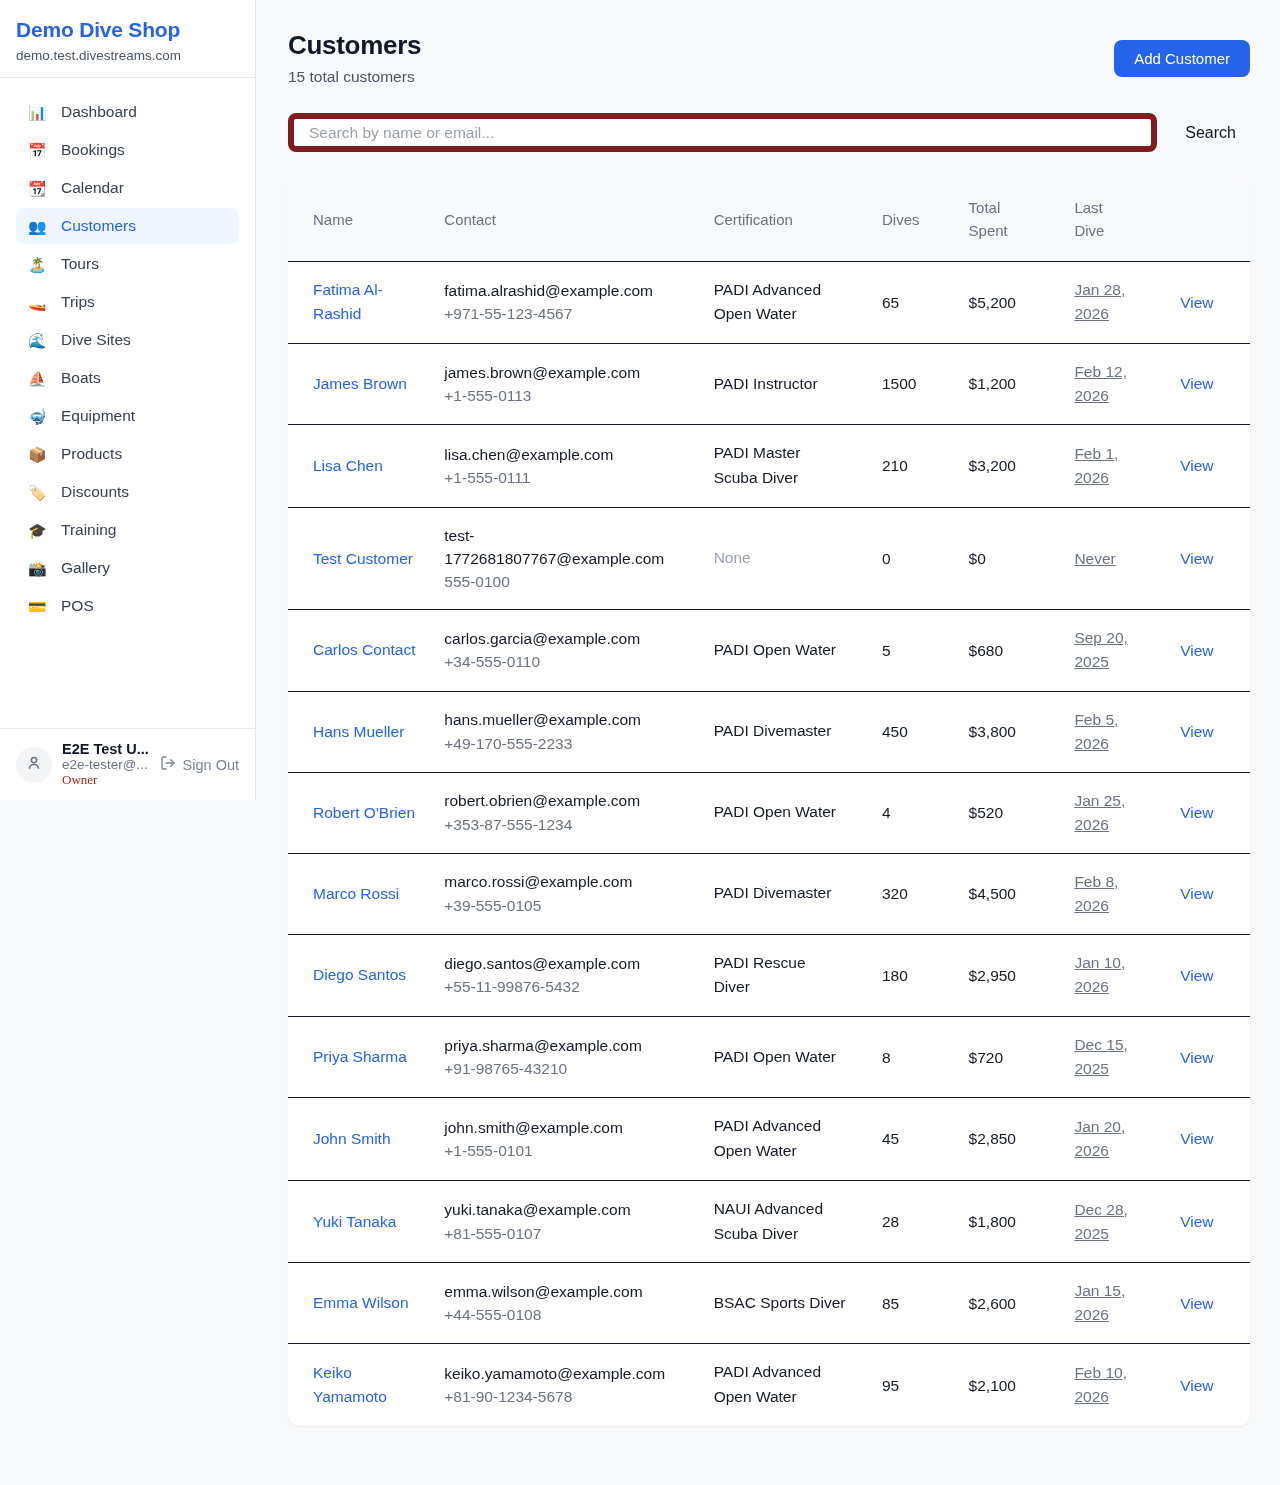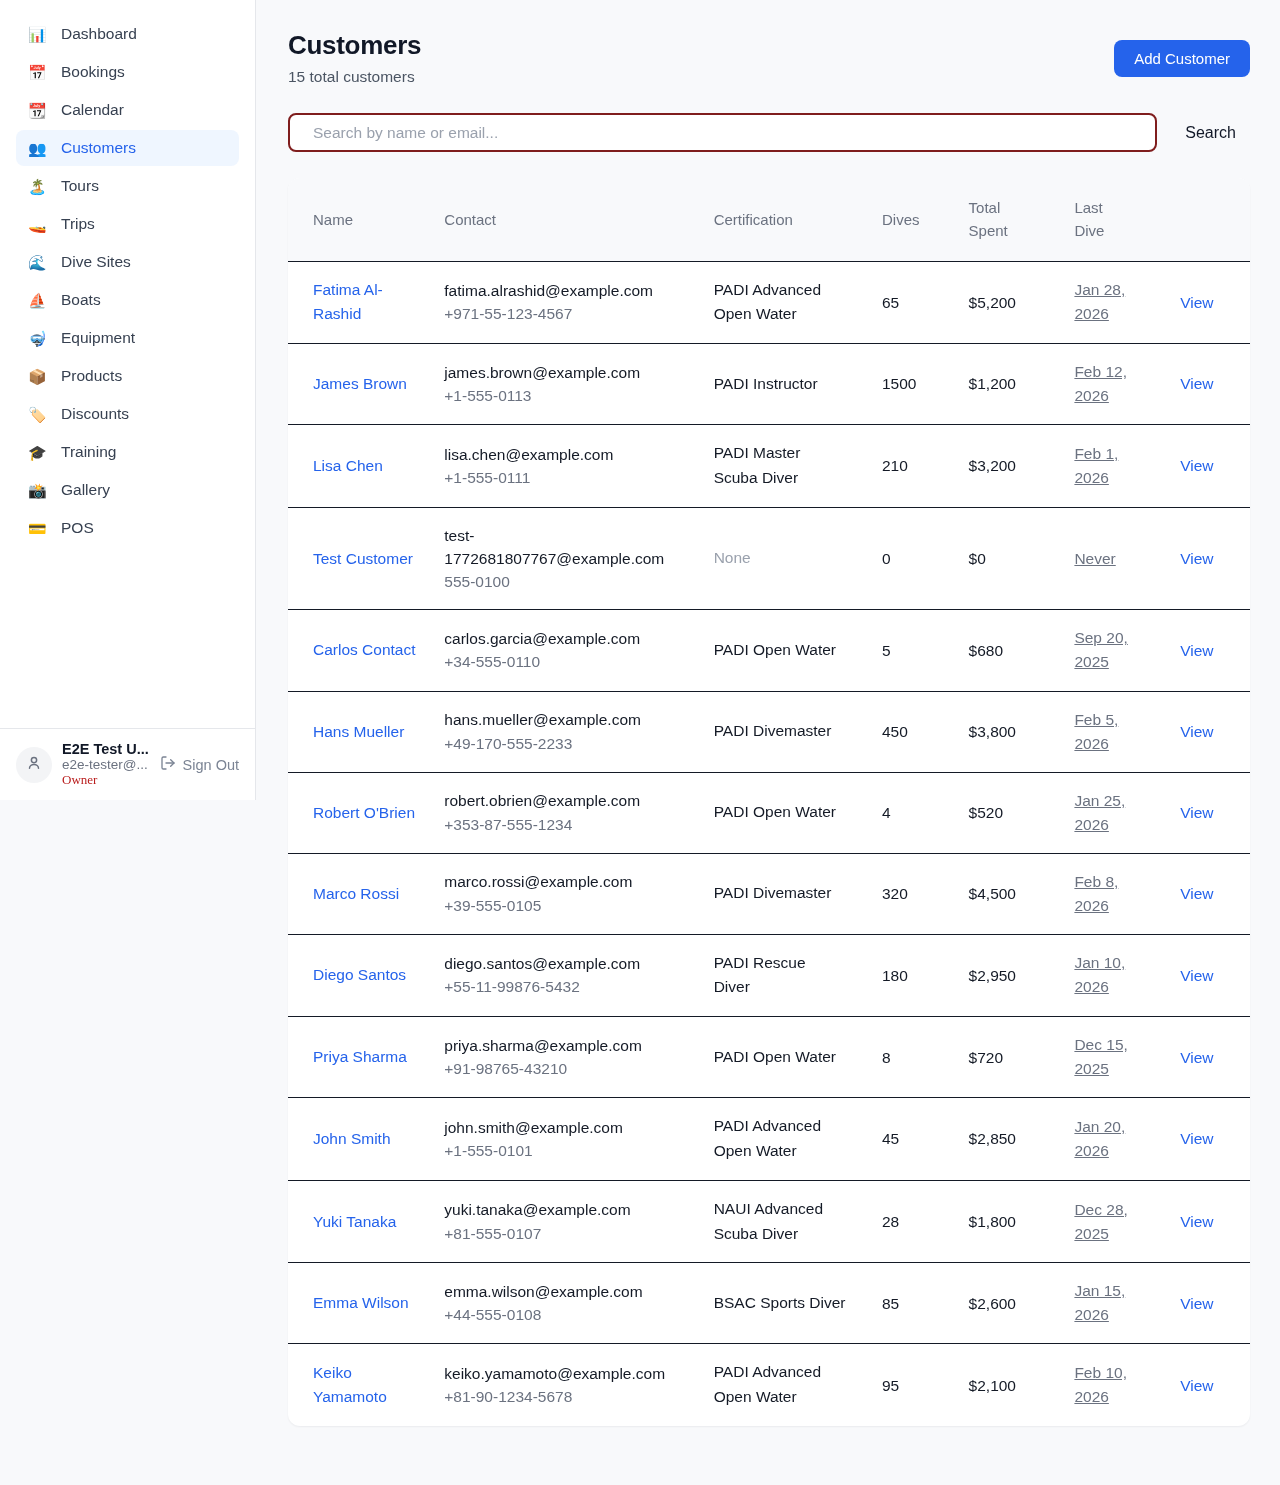--- a/index.html
+++ b/index.html
@@ -76,23 +76,23 @@
     padding: 10px 20px;
     font-size: 15px; font-weight: 500;
     font-family: inherit; cursor: pointer;
     margin-top: 10px;
   }
 
   .search-row { display: flex; align-items: center; margin-top: 27px; }
   .search-input {
     flex: 1 1 auto;
     height: 39px;
-    border: 2px solid #7f1d1d;
+    border: 6px solid #7f1d1d;
     border-radius: 8px;
-    padding: 0 23px;
+    padding: 0 15px;
     font-size: 15.5px;
     font-family: inherit;
     color: #111827;
     background: #ffffff;
     outline: none;
   }
   .search-input::placeholder { color: #9aa1ad; }
   .search-btn {
     background: none; border: none;
     font-family: inherit; font-size: 16px; font-weight: 500;
@@ -149,20 +149,24 @@
   .cert { display: inline-block; max-width: 132px; color: #141a26; line-height: 1.6; }
   .cert.muted { color: #9aa1ad; }
   .td-dives, .td-spent { color: #141a26; }
   .last-dive { display: inline-block; max-width: 62px; color: #6b7280; line-height: 1.55; text-decoration: underline; }
   .view-link { color: #2563eb; text-decoration: none; font-size: 15.5px; }
 </style>
 </head>
 <body>
 
 <aside class="sidebar">
+  <div class="sidebar-header">
+    <div class="shop-title">Demo Dive Shop</div>
+    <div class="shop-domain">demo.test.divestreams.com</div>
+  </div>
 
   <ul class="nav">
       <li class="nav-item">
     <span class="nav-icon">📊</span>
     <span class="nav-label">Dashboard</span>
   </li>
       <li class="nav-item">
     <span class="nav-icon">📅</span>
     <span class="nav-label">Bookings</span>
   </li>

